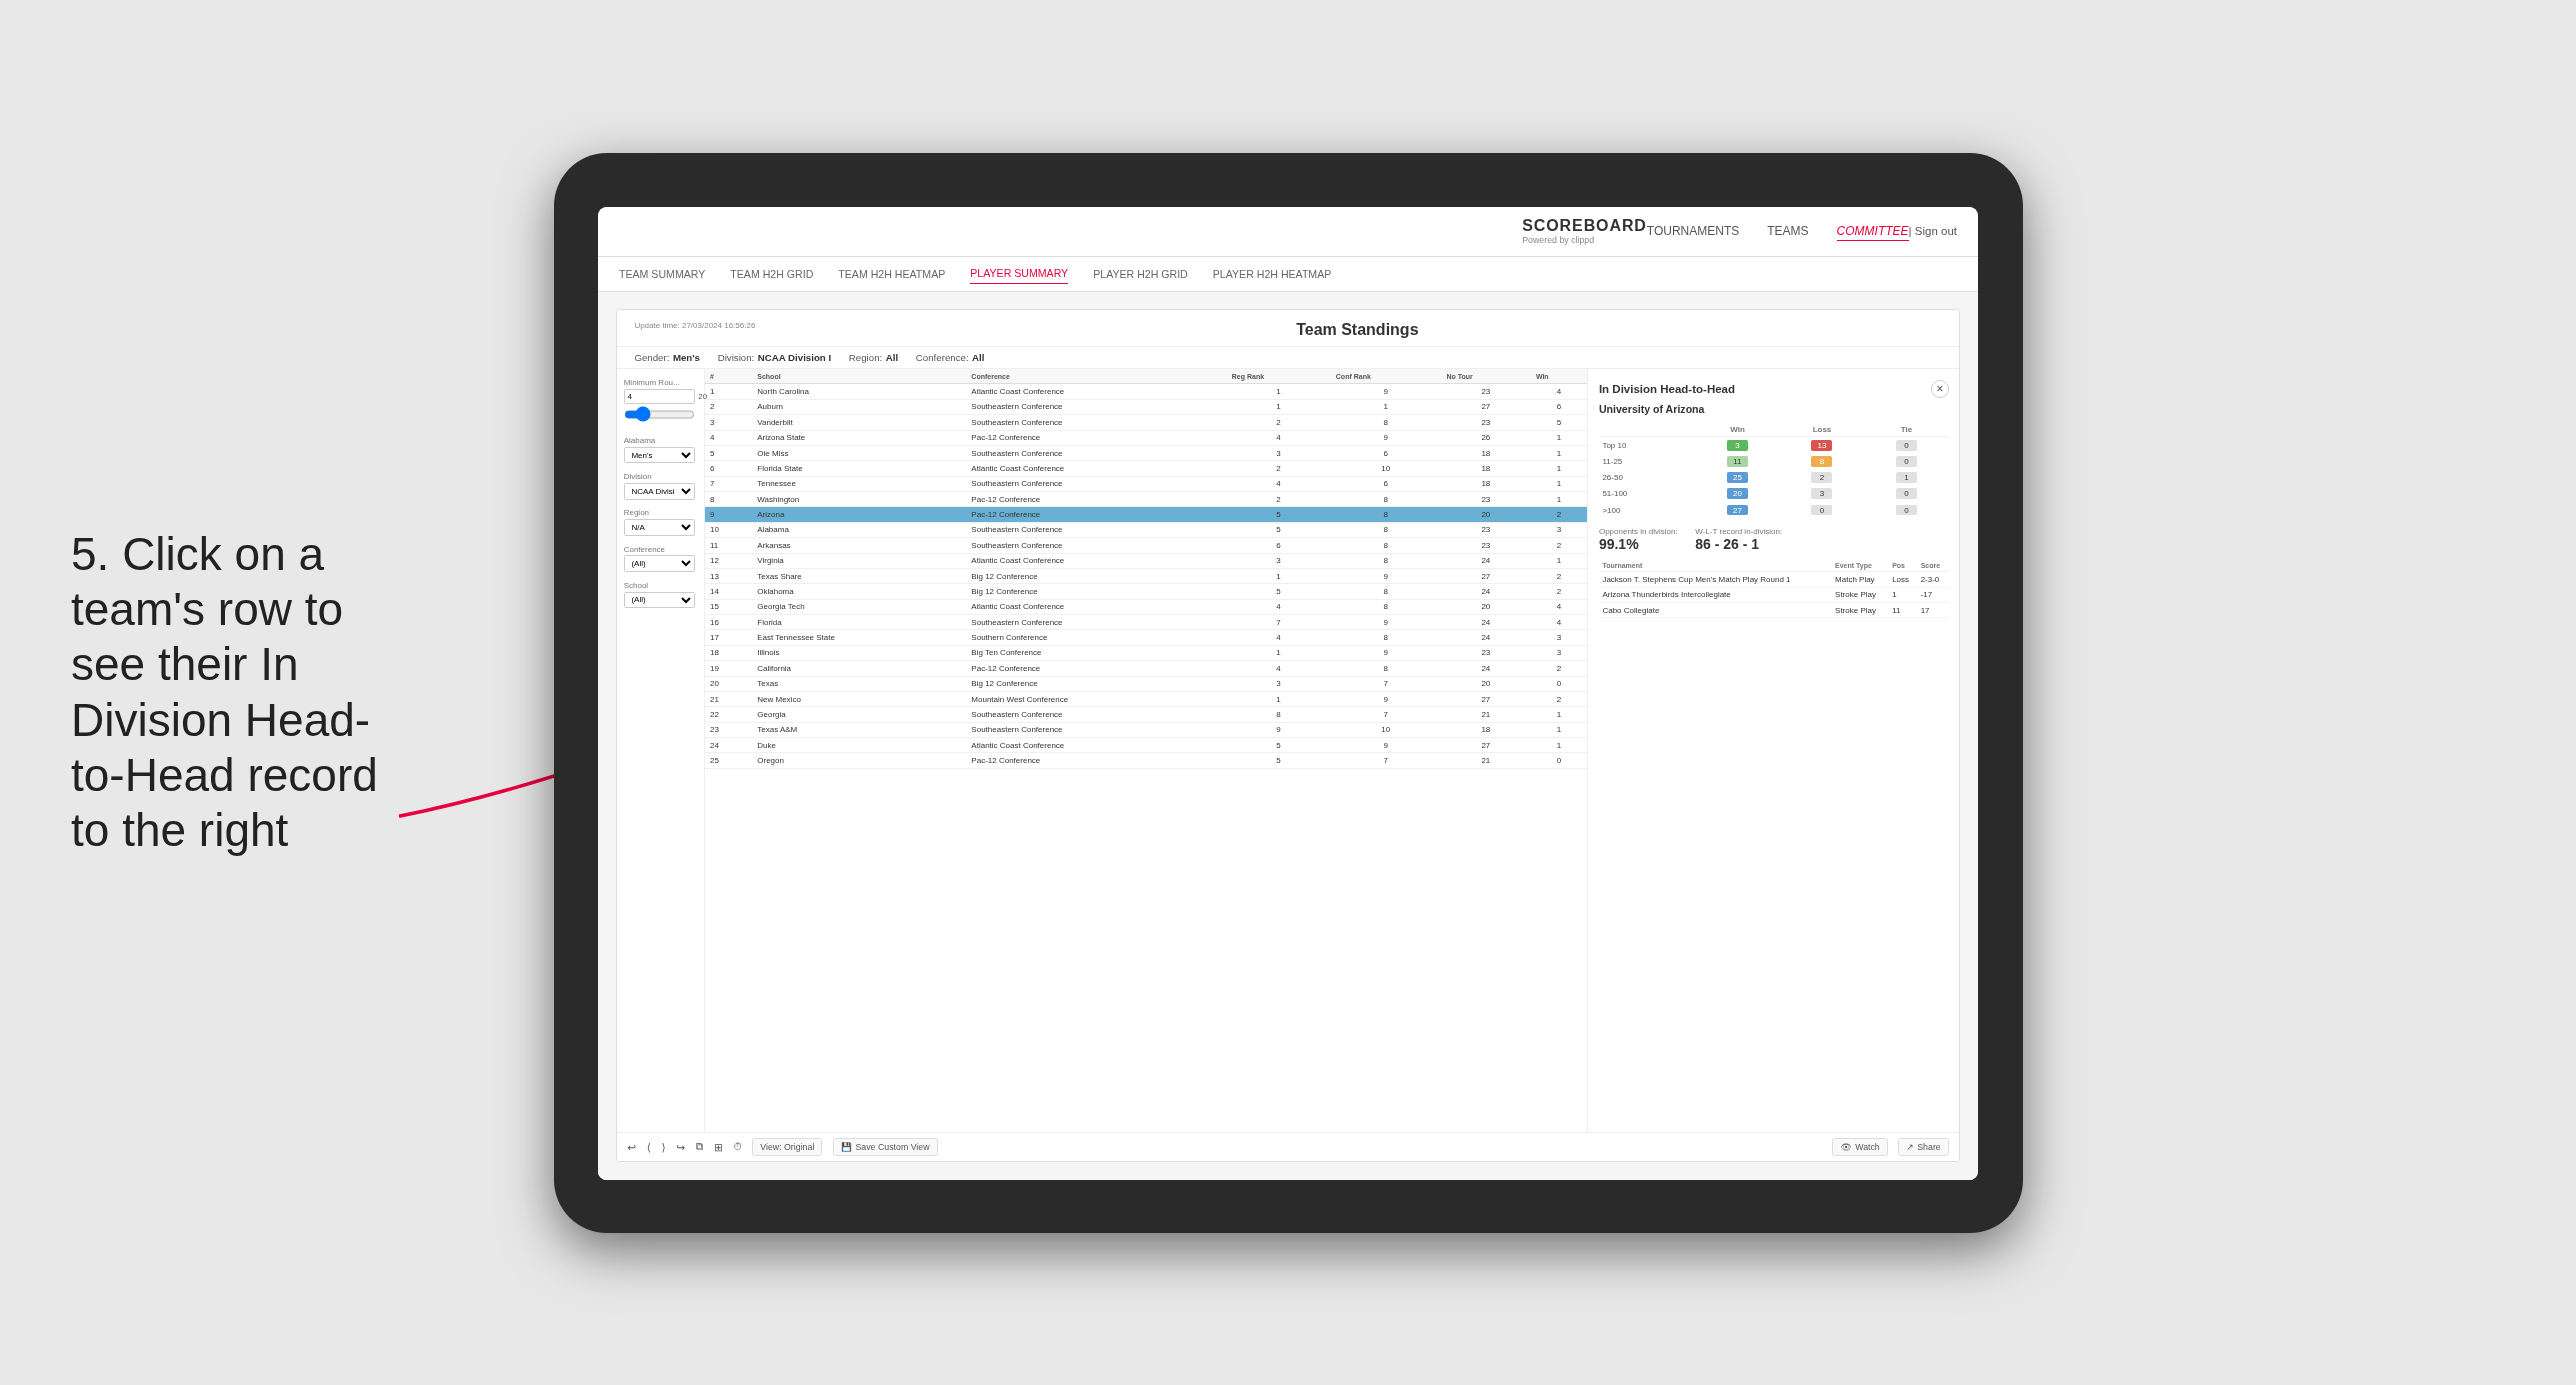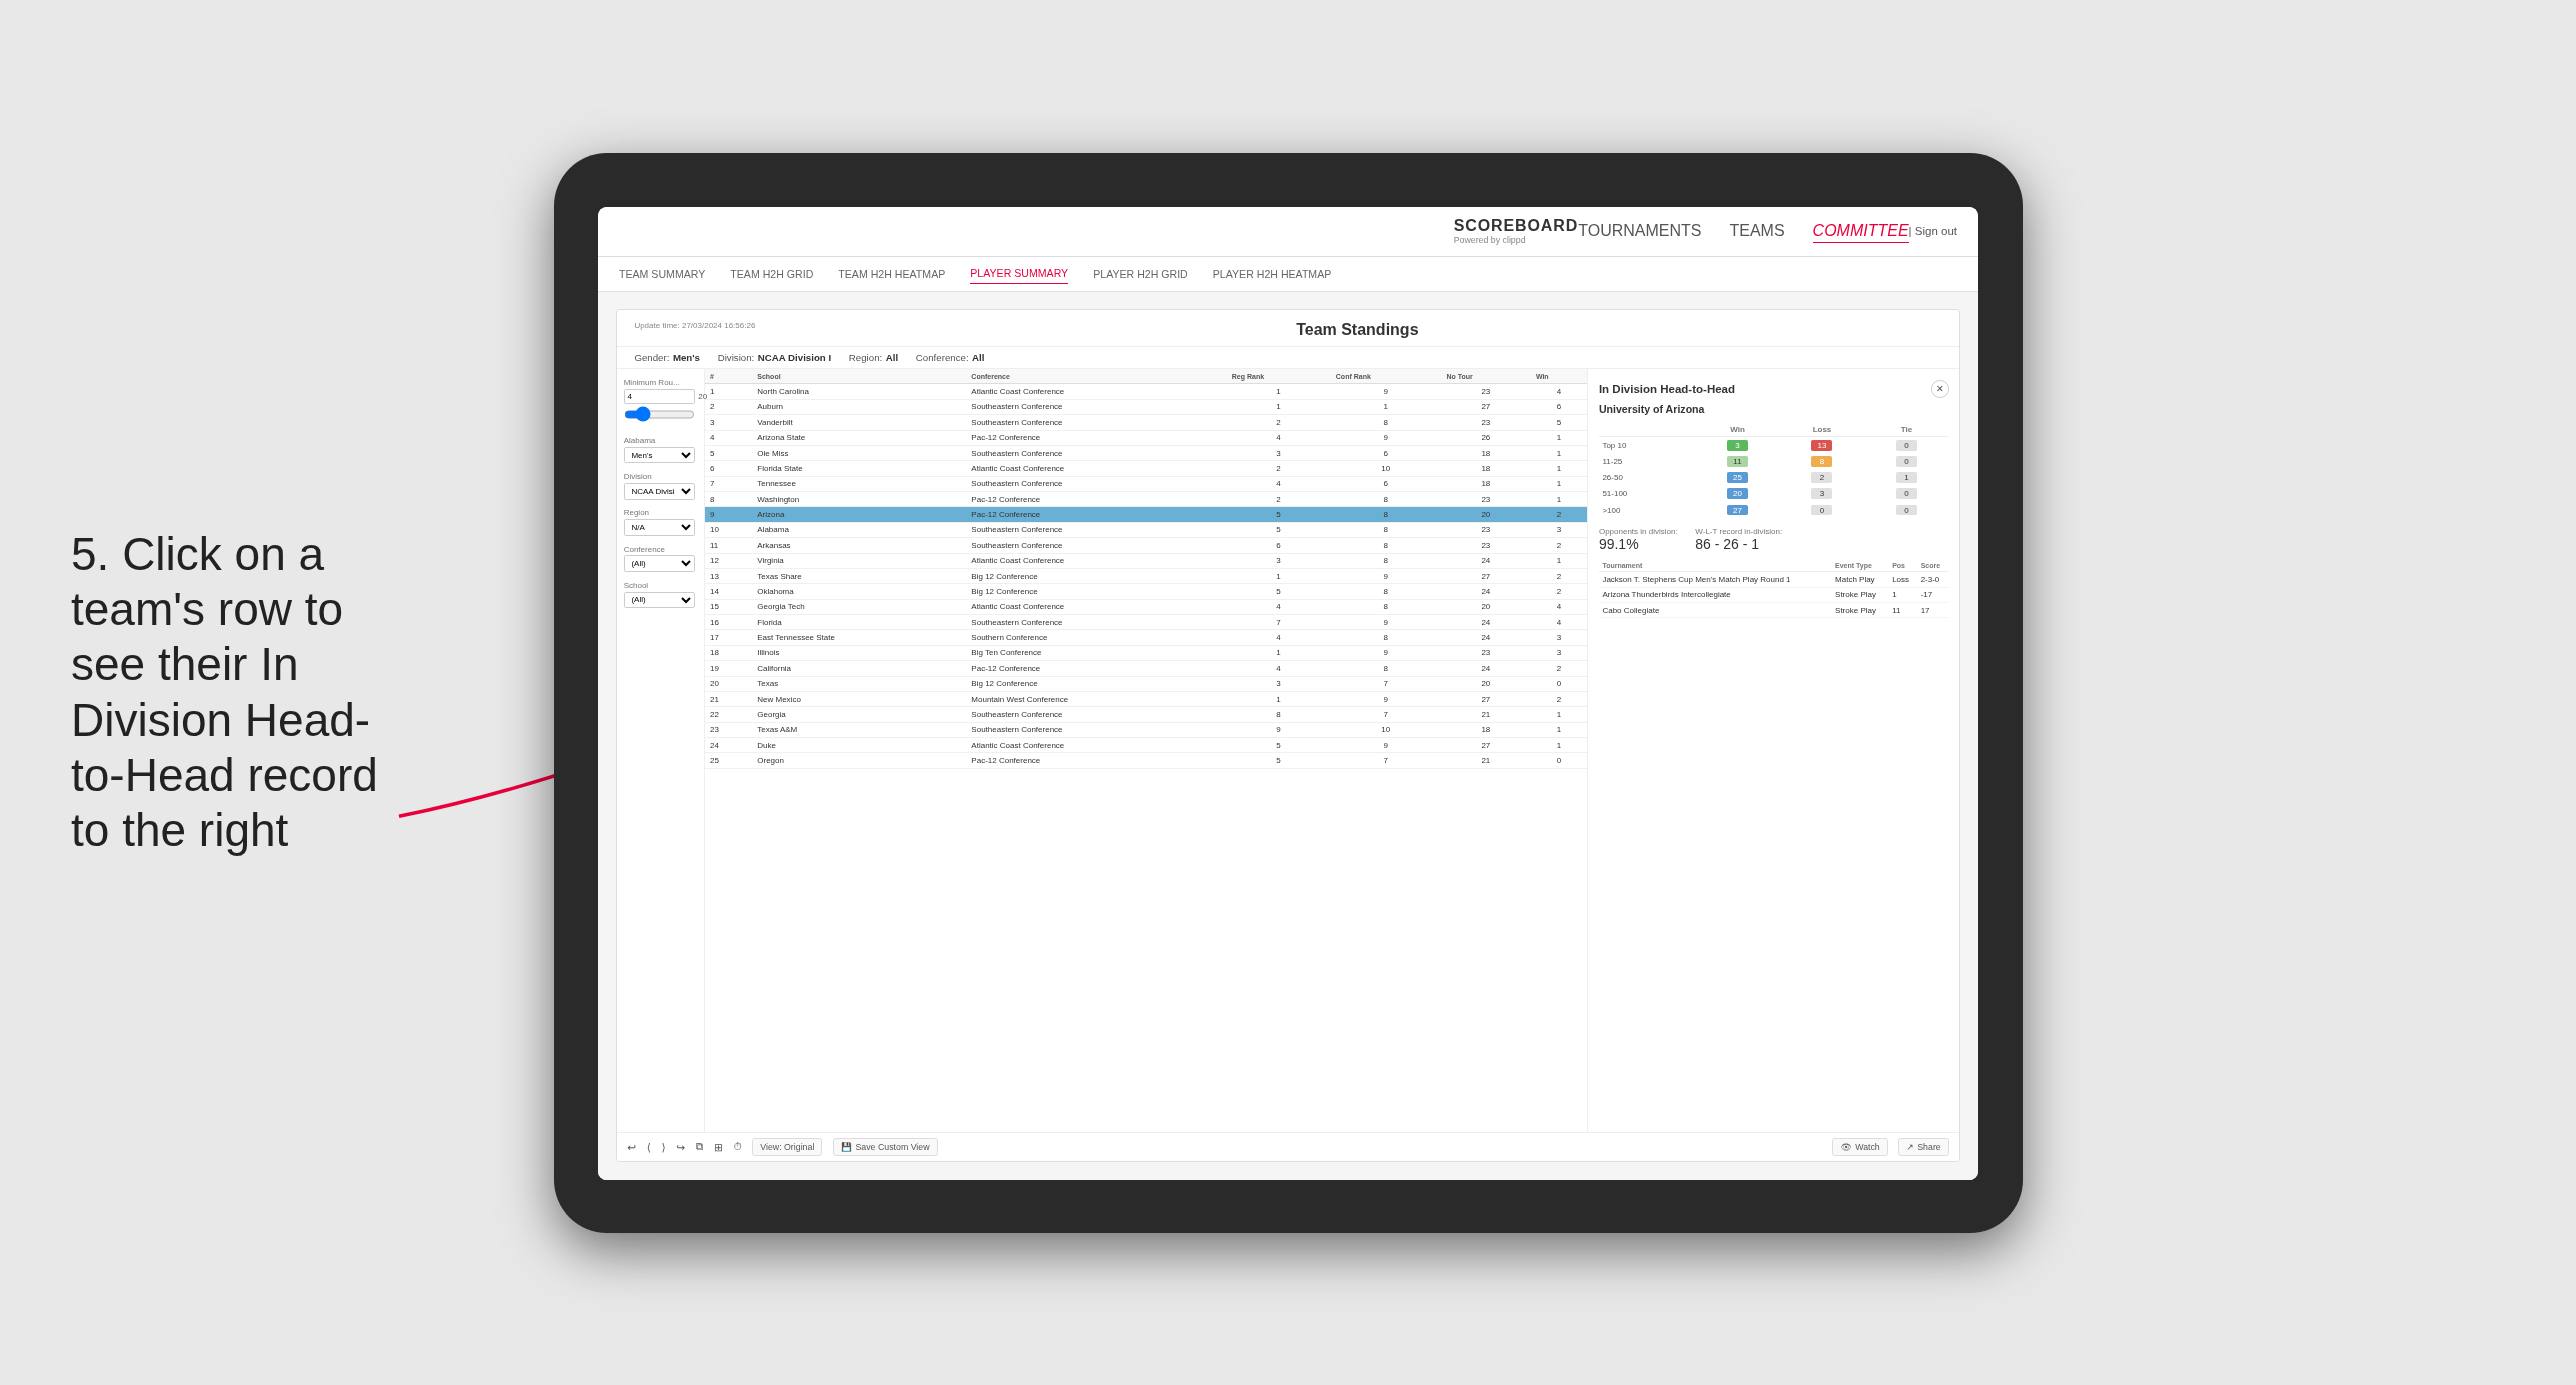--- a/index.html
+++ b/index.html
@@ -77,21 +77,21 @@
     .logo-sub {
       font-size: 8.8px;
       color: #888;
     }
     .nav-links {
       display: flex;
       gap: 28px;
       align-items: center;
     }
     .nav-link {
-      font-size: 16px;
+      font-size: 12px;
       color: #555;
       cursor: pointer;
       padding: 3.5px 0;
       text-decoration: none;
     }
     .nav-link.active {
       color: #e8003c;
       border-bottom: 1.8px solid #e8003c;
       padding-bottom: 1.8px;
       font-style: italic;
@@ -325,21 +325,21 @@
       margin: 7px 0;
       font-size: 8.8px;
     }
     .stat-item label {
       color: #777;
       font-size: 8px;
       display: block;
     }
     .stat-value {
       font-size: 14px;
-      font-weight: normal;
+      font-weight: bold;
       color: #333;
     }
     .tournament-table {
       width: 100%;
       border-collapse: collapse;
       font-size: 8px;
     }
     .tournament-table th {
       font-size: 7px;
       color: #777;

